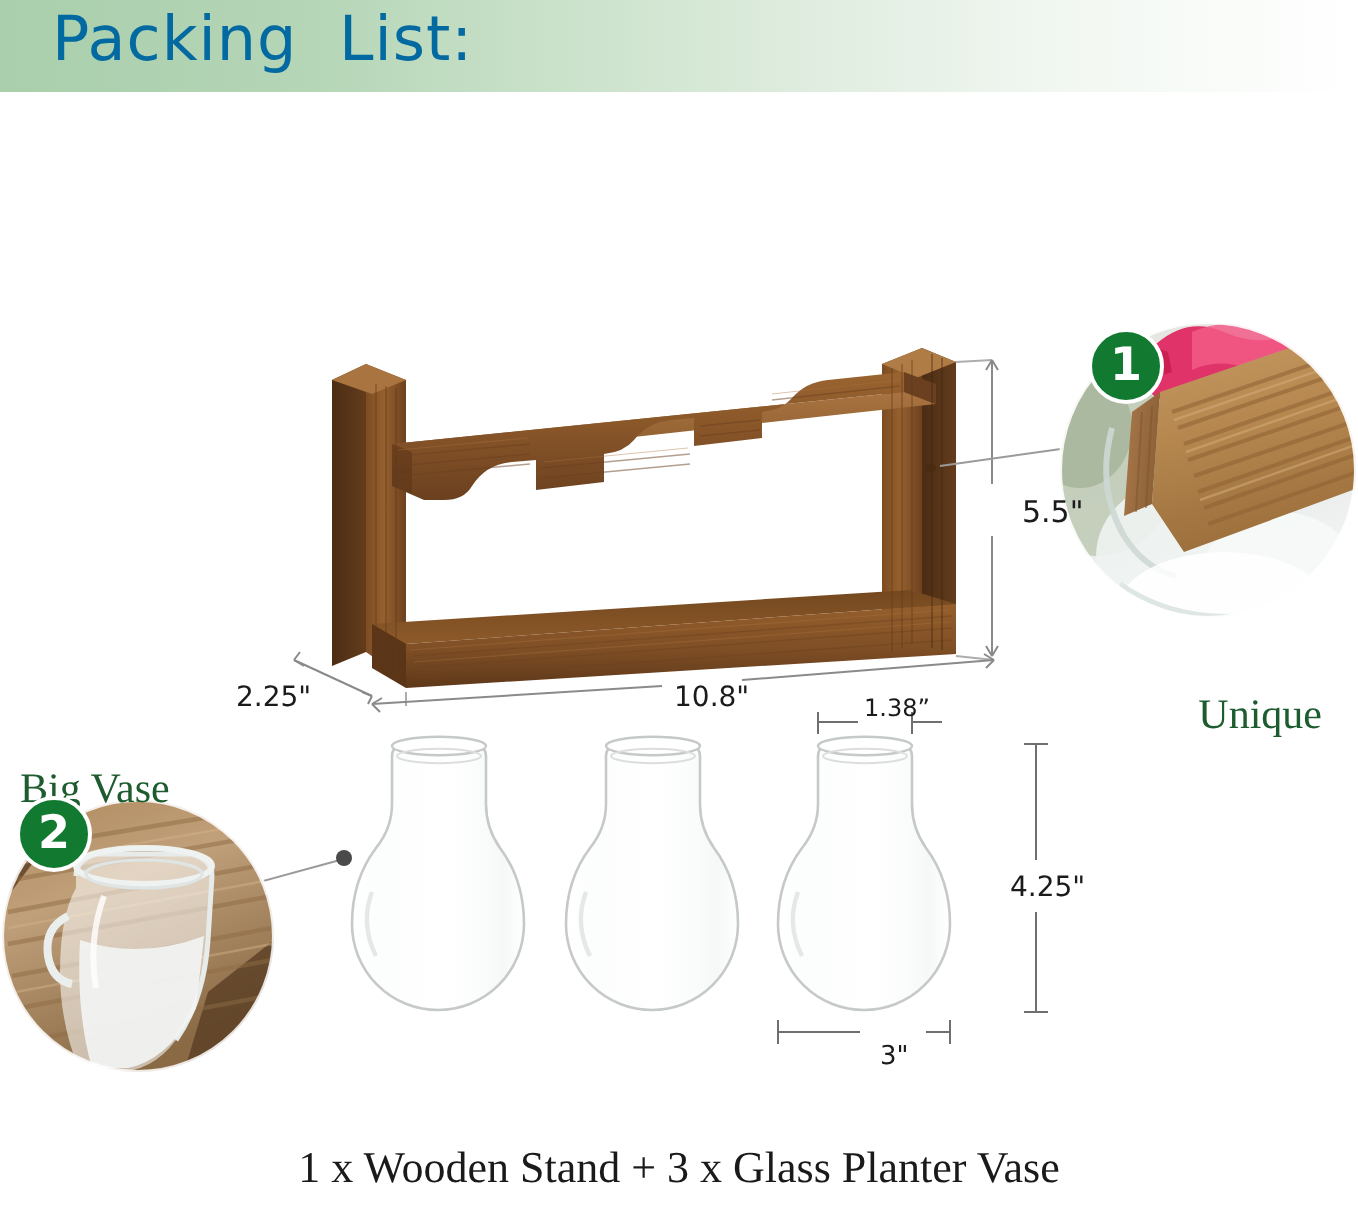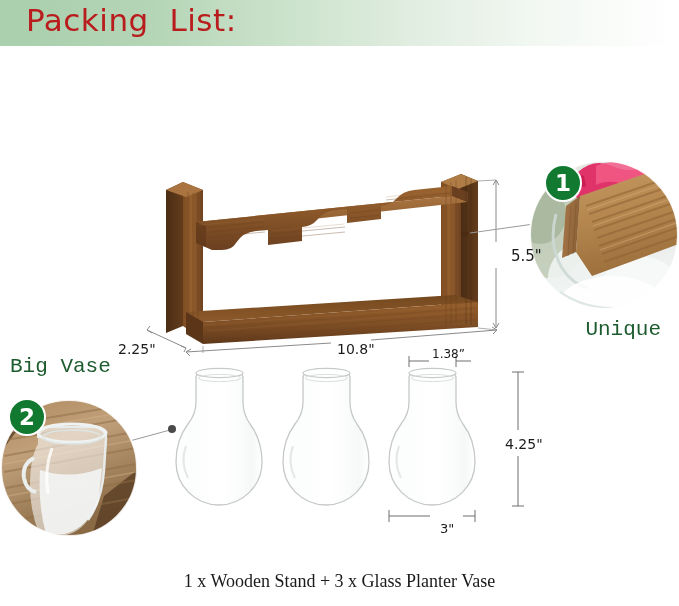--- a/index.html
+++ b/index.html
@@ -27,21 +27,21 @@
                 #a9cfac 0%, #b4d5b6 22%, #cbe2cb 42%,
                 #e2eee2 62%, #f3f8f3 80%, #ffffff 100%);
   }
   #header-title {
     position: absolute;
     left: 26px;
     top: 2px;
     font-size: 31px;
     font-weight: 400;
     letter-spacing: 0.5px;
-    color: #b91c1c;
+    color: #0369a1;
     font-family: "DejaVu Sans", sans-serif;
     white-space: pre;
   }
 
   
   #stage {
     position: absolute;
     left: 0;
     top: 0;
     width: 679px;
@@ -57,45 +57,46 @@
   }
   #dim-depth  { left: 118px; top: 341px; font-size: 14px; }
   #dim-width  { left: 337px; top: 341px; font-size: 14px; }
   #dim-height { left: 511px; top: 247px; font-size: 15px; }
   #dim-mouth  { left: 432px; top: 347px; font-size: 12px; }
   #dim-vh     { left: 505px; top: 436px; font-size: 14px; }
   #dim-vw     { left: 440px; top: 521px; font-size: 13px; }
 
   .green-label {
     position: absolute;
-    font-family: Liberation Mono, monospace;
+    font-family: Liberation Serif, serif;
     color: #1d5c2e;
     white-space: nowrap;
     line-height: 1.12;
+    margin-top: 28px;
   }
   #label-big-mouth {
     left: 10px;
     top: 355px;
     font-size: 21px;
   }
   #label-wood-grain {
     right: 18px;
     top: 318px;
     font-size: 21px;
     text-align: right;
   }
 
   #footer-caption {
     position: absolute;
     left: 0;
     top: 571px;
     width: 679px;
     text-align: center;
     font-family: "Liberation Serif", serif;
-    font-size: 18px;
+    font-size: 22px;
     color: #1a1a1a;
     white-space: nowrap;
   }
 
   
   .badge {
     position: absolute;
     width: 38px;
     height: 38px;
     border-radius: 50%;

